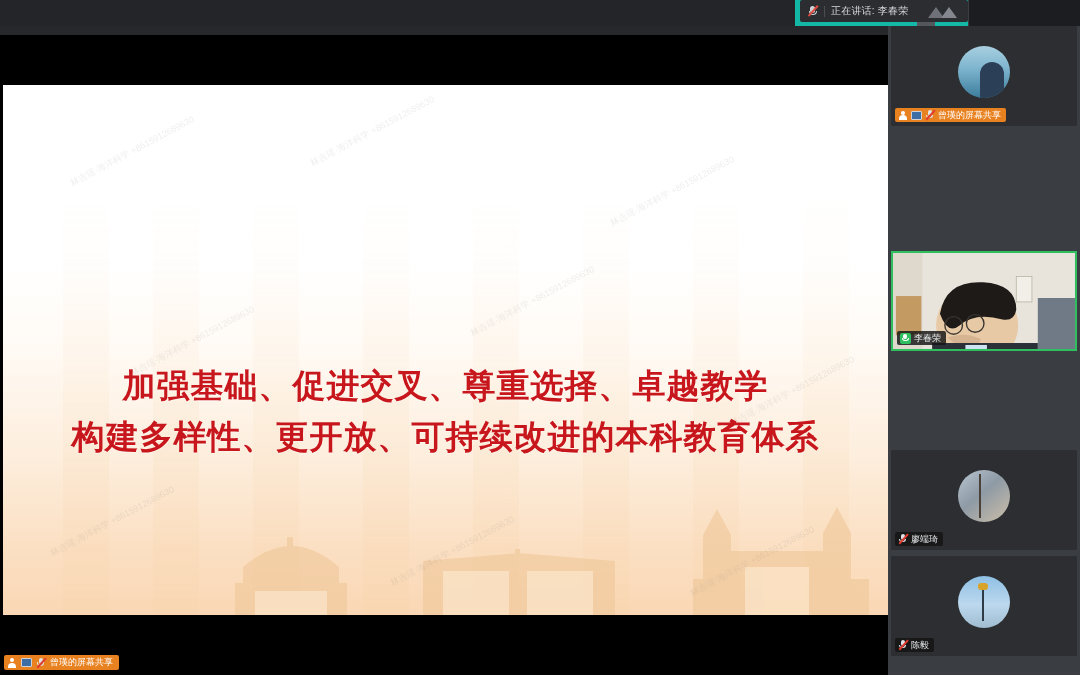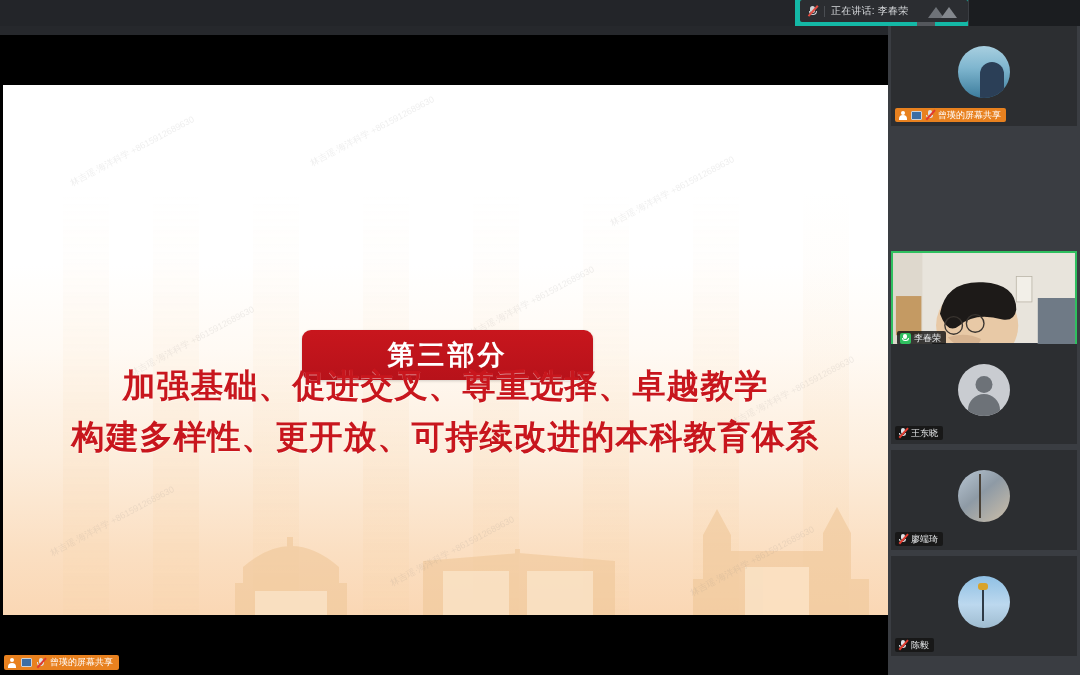--- a/index.html
+++ b/index.html
@@ -292,23 +292,20 @@
         <span style="left:300px;top:40px">林吉瑶·海洋科学 +8615912689630</span>
         <span style="left:600px;top:100px">林吉瑶·海洋科学 +8615912689630</span>
         <span style="left:120px;top:250px">林吉瑶·海洋科学 +8615912689630</span>
         <span style="left:460px;top:210px">林吉瑶·海洋科学 +8615912689630</span>
         <span style="left:720px;top:300px">林吉瑶·海洋科学 +8615912689630</span>
         <span style="left:40px;top:430px">林吉瑶·海洋科学 +8615912689630</span>
         <span style="left:380px;top:460px">林吉瑶·海洋科学 +8615912689630</span>
         <span style="left:680px;top:470px">林吉瑶·海洋科学 +8615912689630</span>
       </div>
 
-      <div class="badge">
-        <span class="badge-text">第三部分</span>
-      </div>
 
       <div class="headline">
         <span class="l1">加强基础、促进交叉、尊重选择、卓越教学</span>
         <span class="l2">构建多样性、更开放、可持续改进的本科教育体系</span>
       </div>
     </div>
 
     <div class="share-bottomstrip">
       <div class="share-label">
         <span class="ic ic-host"></span>
@@ -357,31 +354,20 @@
       </svg>
       <div class="tile-label">
         <span class="ic ic-mic-on">
           <span class="b"></span>
             <span class="s"></span>
         </span>
         <span class="nm">李春荣</span>
       </div>
     </div>
 
-    <div class="tile" style="top:318px">
-      <div class="avatar av-person"></div>
-      <div class="tile-label">
-        <span class="ic ic-mic-off">
-          <span class="b"></span>
-            <span class="s"></span>
-            <span class="x"></span>
-        </span>
-        <span class="nm">王东晓</span>
-      </div>
-    </div>
 
     <div class="tile" style="top:424px">
       <div class="avatar av-tree"></div>
       <div class="tile-label">
         <span class="ic ic-mic-off">
           <span class="b"></span>
             <span class="s"></span>
             <span class="x"></span>
         </span>
         <span class="nm">廖端琦</span>

